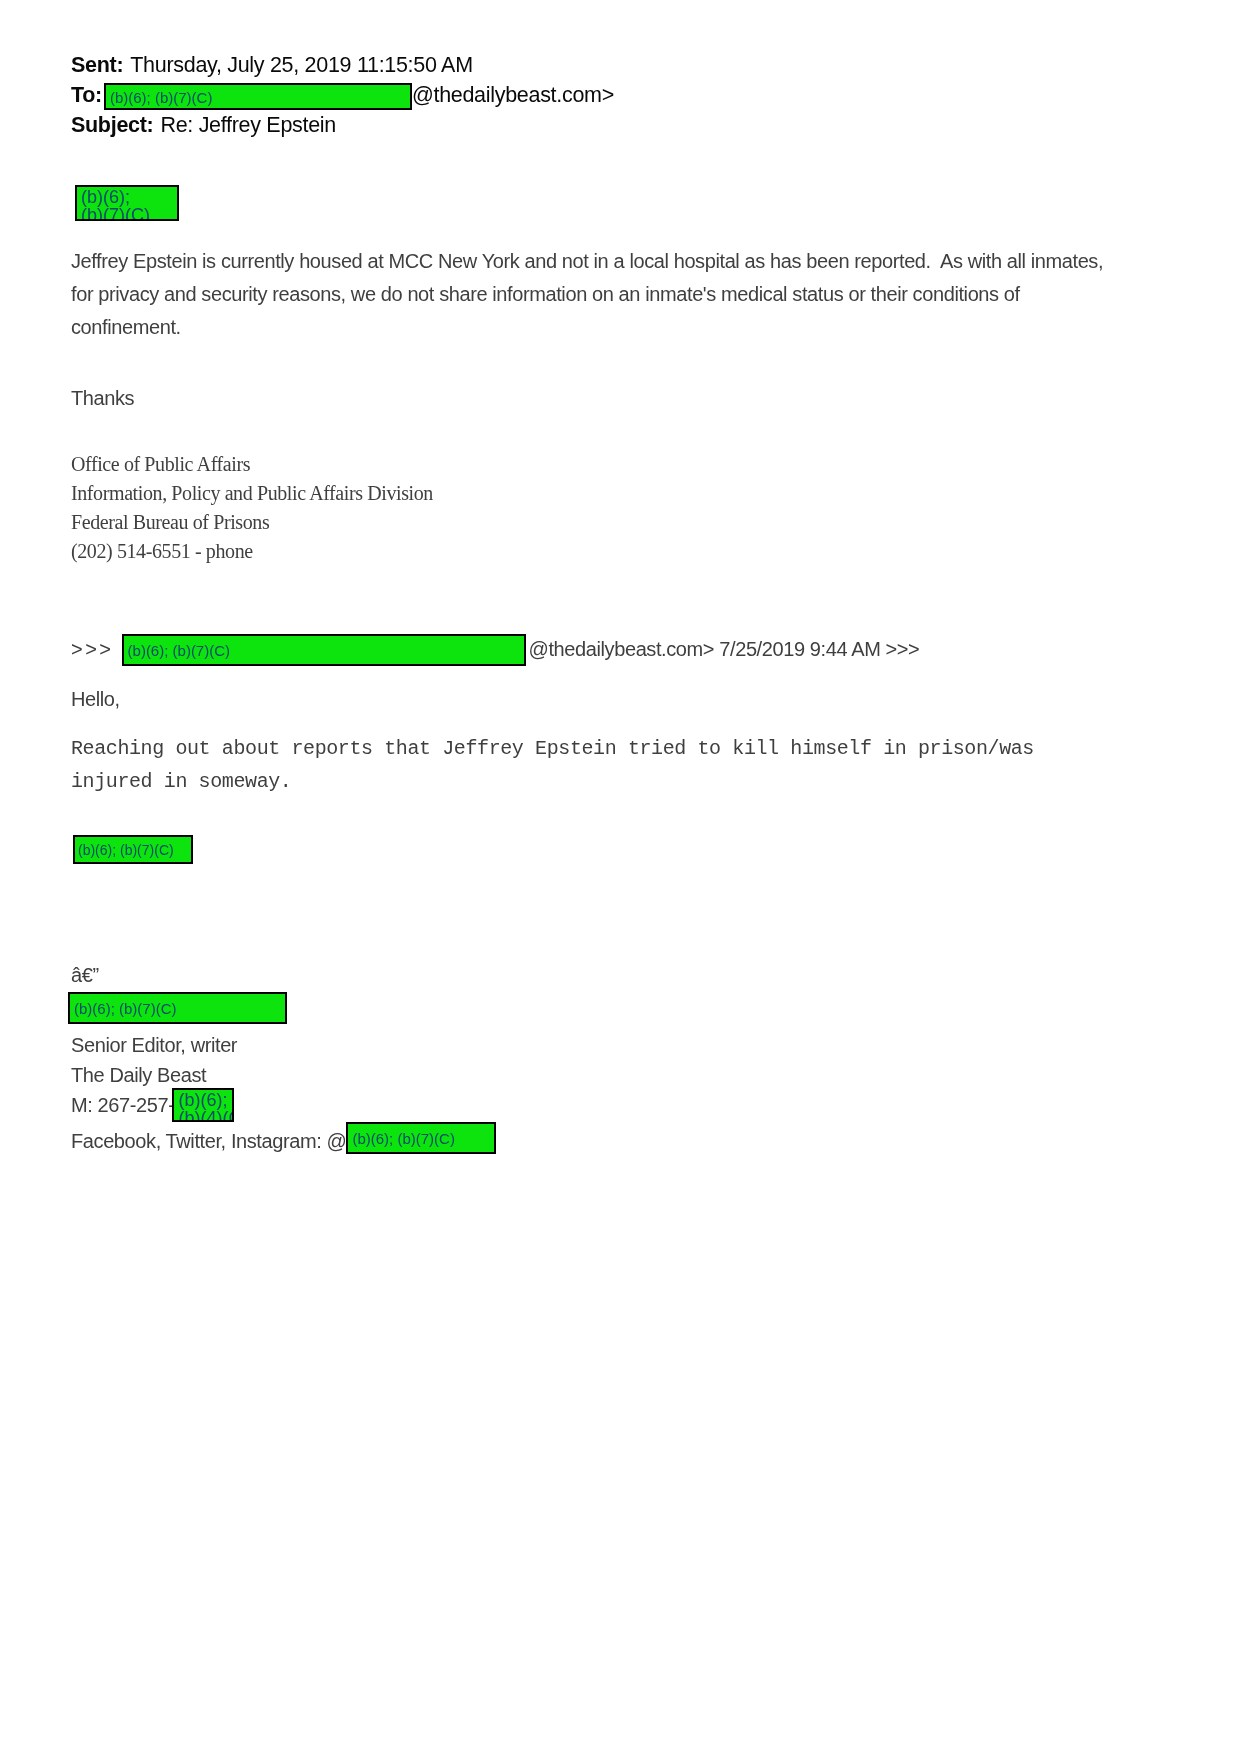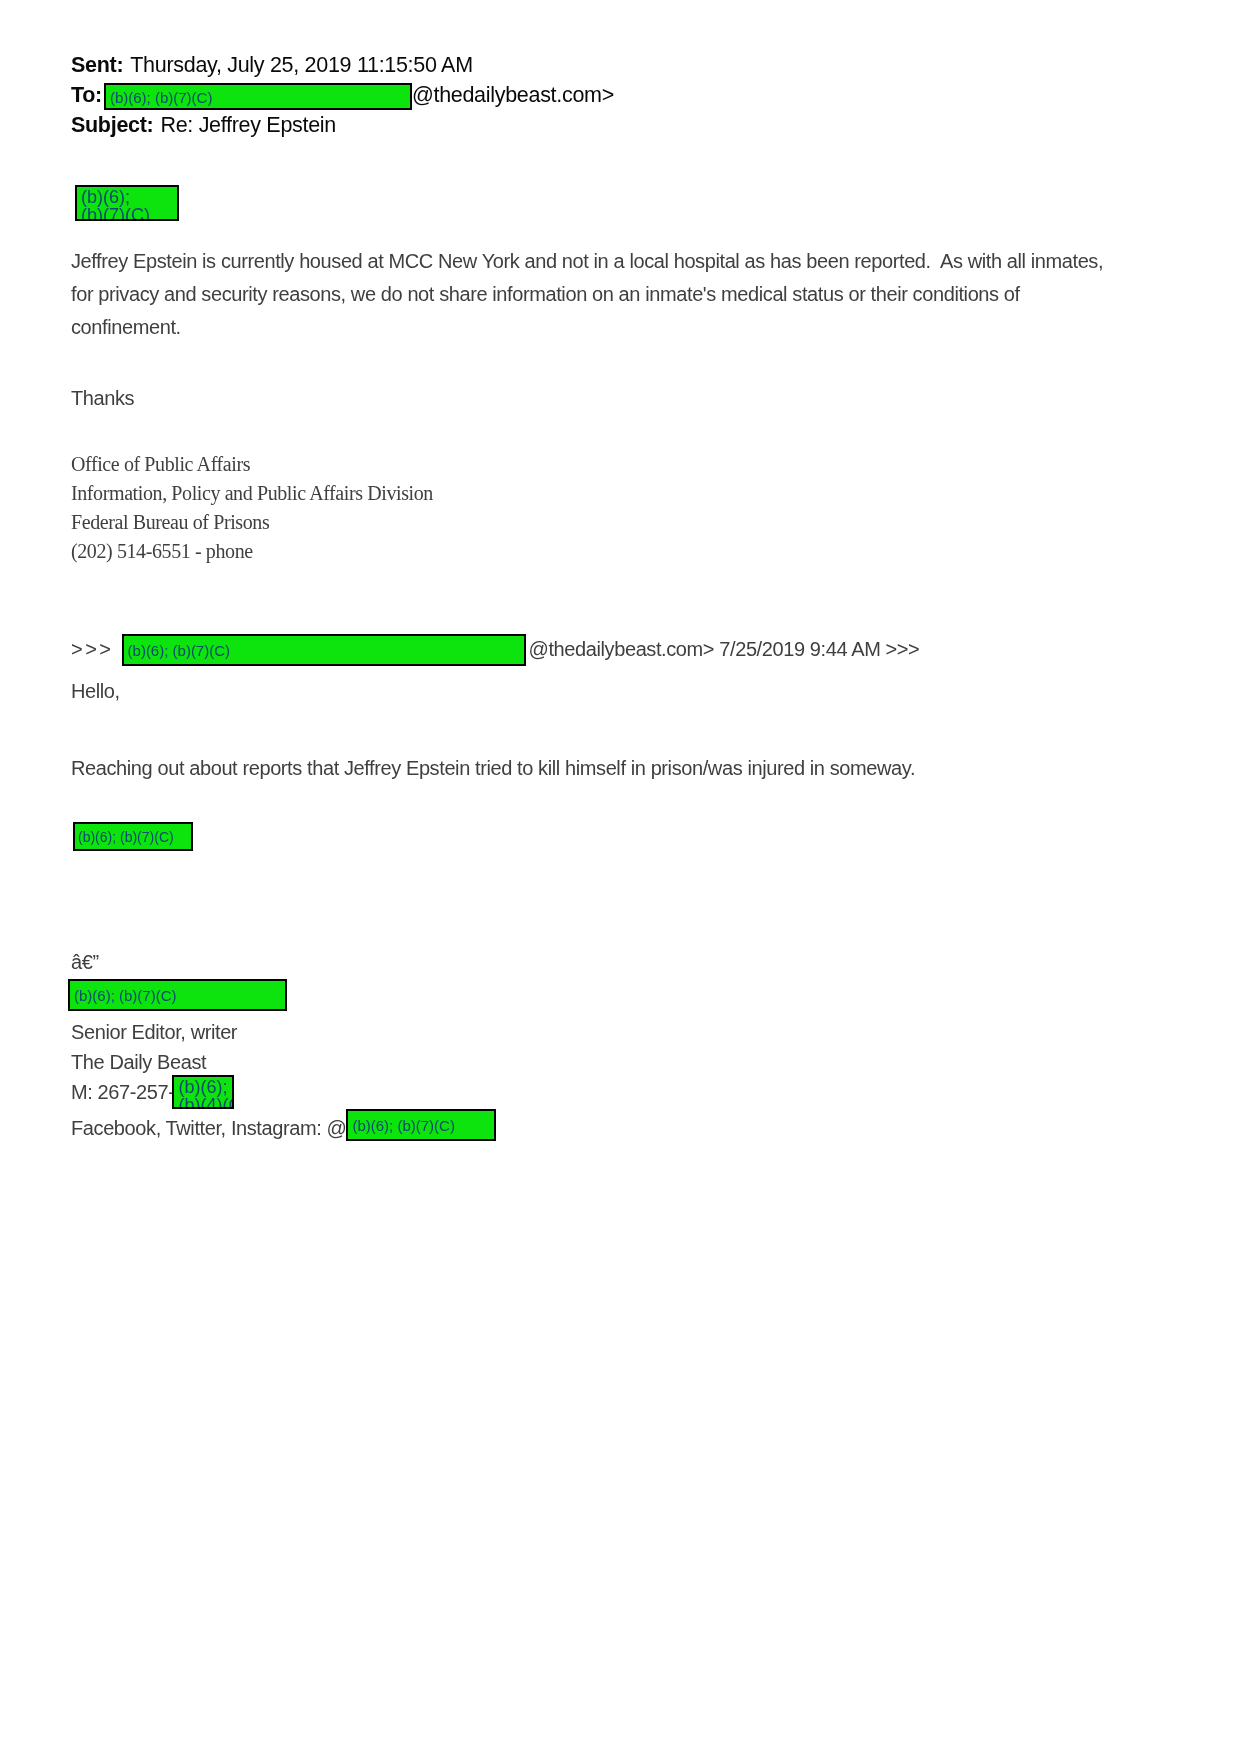--- a/index.html
+++ b/index.html
@@ -69,22 +69,22 @@
   .box-name .rlbl { line-height: 26px; }
   .box-mobile  { width: 62px; height: 34px; top: -2px; margin-left: -2px; }
   .box-social  { width: 150px; height: 32px; top: -4px; }
   .box-social .rlbl { line-height: 26px; }
 
   
   .mt-para    { margin-top: 24px; }
   .mt-thanks  { margin-top: 39px; }
   .mt-sig     { margin-top: 37px; font-family: Liberation Serif, serif; }
   .mt-quote   { margin-top: 68px; height: 34px; white-space: nowrap; }
-  .mt-hello   { margin-top: 8px; }
-  .mt-reach   { margin-top: 46px; }
+  .mt-hello   { margin-top: 16px; }
+  .mt-reach   { margin-top: 18px; font-family: Liberation Mono, monospace; }
   .mt-dash    { margin-top: 96px; }
   .mt-senior  { margin-top: 6px; }
   .mline      { height: 36px; white-space: nowrap; }
   .quote-prefix { letter-spacing: 2.5px; margin-right: 8px; }
 
   .footer {
     position: absolute;
     top: 1693px;
     right: 55px;
     font-size: 24px;

